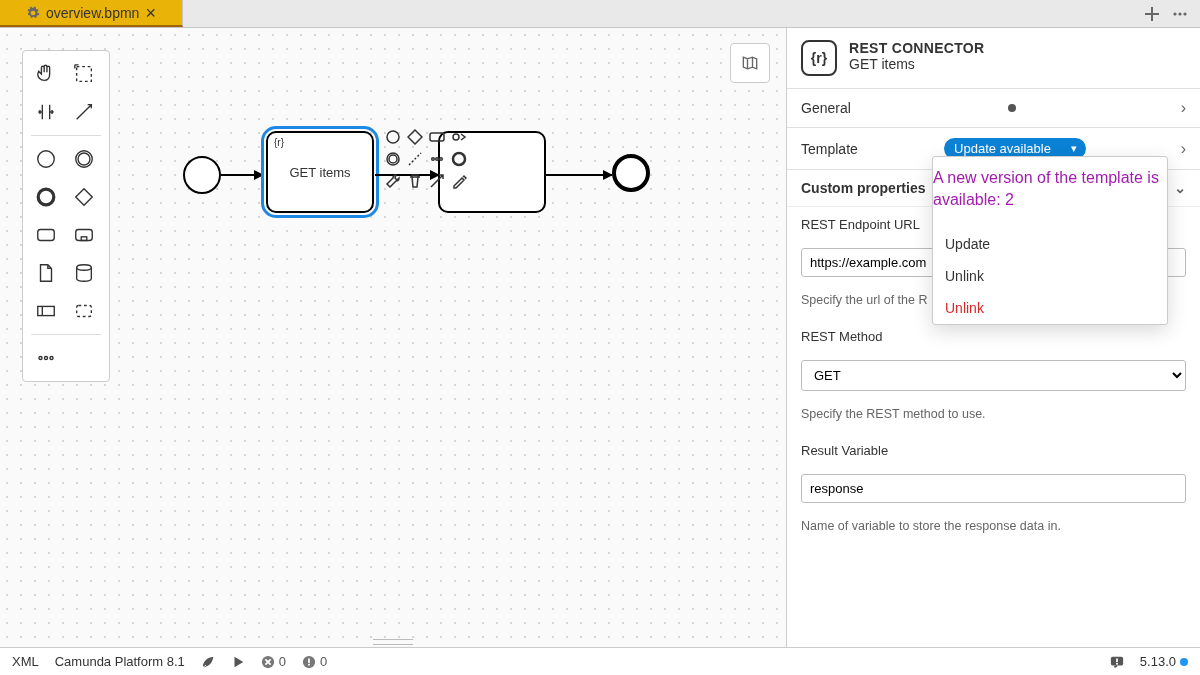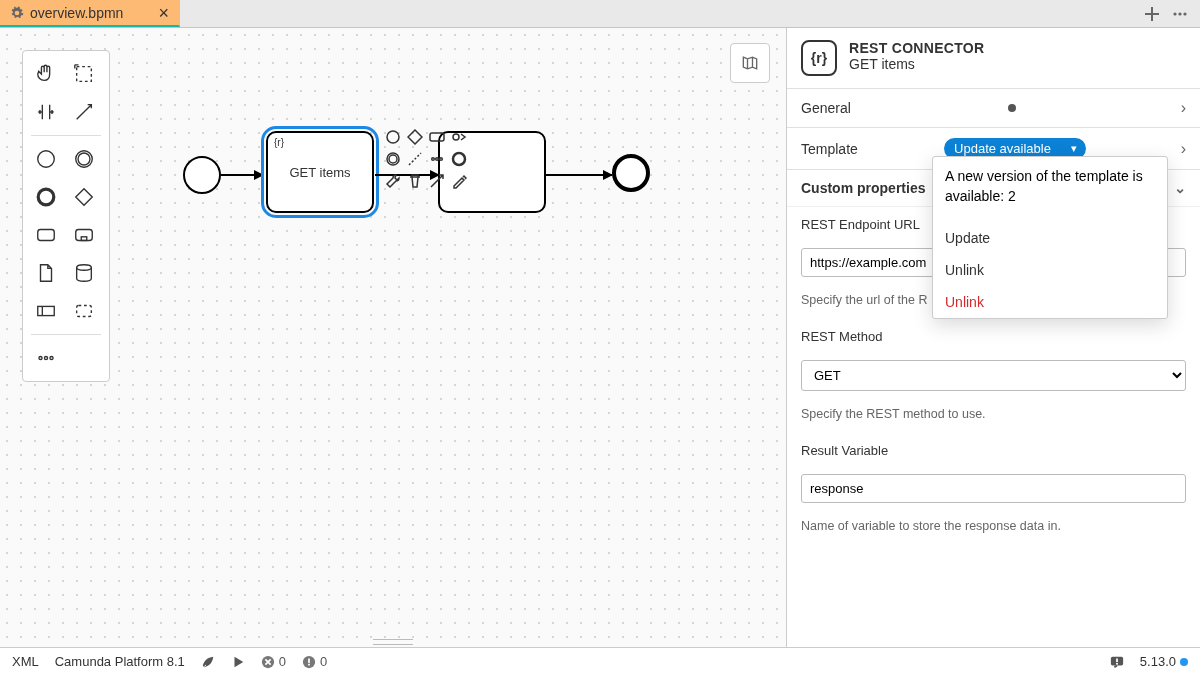--- a/index.html
+++ b/index.html
@@ -1,20 +1,20 @@
 <!DOCTYPE html>
 <html><head>
 <meta charset="utf-8">
 <style>
 * { box-sizing: border-box; margin: 0; padding: 0; }
 html, body { width: 1200px; height: 675px; font-family: -apple-system, BlinkMacSystemFont, "Segoe UI", Arial, sans-serif; font-size: 14px; color: #333; background: #fff; overflow: hidden; }
 
 
 .tabbar { height: 28px; background: #e9e9e9; display: flex; align-items: stretch; border-bottom: 1px solid #c5c5c5; }
-.tab { display: flex; align-items: center; gap: 6px; background: #fdba74; border-right: 1px solid #c5c5c5; padding: 0 10px; min-width: 180px; position: relative; border-bottom: 2px solid #14b8a6; }
+.tab { display: flex; align-items: center; gap: 6px; background: #eab308; border-right: 1px solid #c5c5c5; padding: 0 26px; min-width: 180px; position: relative; border-bottom: 2px solid #a16207; }
 .tab .gear { width: 14px; height: 14px; fill: #666; }
 .tab .close { margin-left: auto; font-size: 18px; line-height: 1; color: #333; cursor: pointer; }
 .tabbar .spacer { flex: 1; }
 .tabbar .tabactions { display: flex; align-items: center; gap: 12px; padding: 0 12px; }
 .tabbar svg.tabact { width: 16px; height: 16px; fill: #666; }
 
 
 .main { position: relative; height: 619px; display: flex; }
 .canvas { position: relative; flex: 1; background: #fafafa; }
 .canvas::before { content: ""; position: absolute; inset:0; background-image: radial-gradient(#d5d5d5 1px, transparent 1px); background-size: 14px 14px; }
@@ -56,21 +56,21 @@
 .section .badge .caret { font-size:11px; }
 .form-area { padding: 10px 14px; display:flex; flex-direction:column; gap:16px; }
 .form-area label { font-size:13px; color:#333; }
 .form-area input, .form-area select { width:100%; padding:6px 8px; border:1px solid #bbb; border-radius:3px; font-size:13px; background:#fff; }
 .form-area .hint { font-size:12.5px; color:#666; margin-bottom:6px; }
 .custom-props-head { display:flex; align-items:center; padding: 10px 14px; font-weight:600; border-bottom:1px solid #eee; }
 .custom-props-head .chev { margin-left:auto; color:#666; }
 
 
 .popover { position:absolute; right:32px; top:128px; width:236px; background:#fff; border:1px solid #ccc; border-radius:3px; box-shadow: 0 6px 20px rgba(0,0,0,.15); z-index:20; }
-.popover .pop-desc { padding:10px 12px 16px; color:#000000; font-size:14px; line-height:1.4; }
+.popover .pop-desc { padding:10px 0 16px; color:#a21caf; font-size:16px; line-height:1.4; }
 .popover .pop-item { padding: 8px 12px; font-size:14px; cursor:pointer; }
 .popover .pop-item.danger { color:#d62828; }
 
 
 .statusbar { height: 28px; border-top:1px solid #ccc; display:flex; align-items:center; padding: 0 12px; gap:16px; font-size:13px; background:#fff; }
 .statusbar .sb-icon { display:flex; align-items:center; gap:4px; color:#555; }
 .statusbar .grow { flex:1; }
 .statusbar .ver { display:flex; align-items:center; gap:4px; }
 .statusbar .blue-dot { width:8px; height:8px; border-radius:50%; background:#2196f3; }
 .statusbar svg { width:14px; height:14px; fill:#555; }

